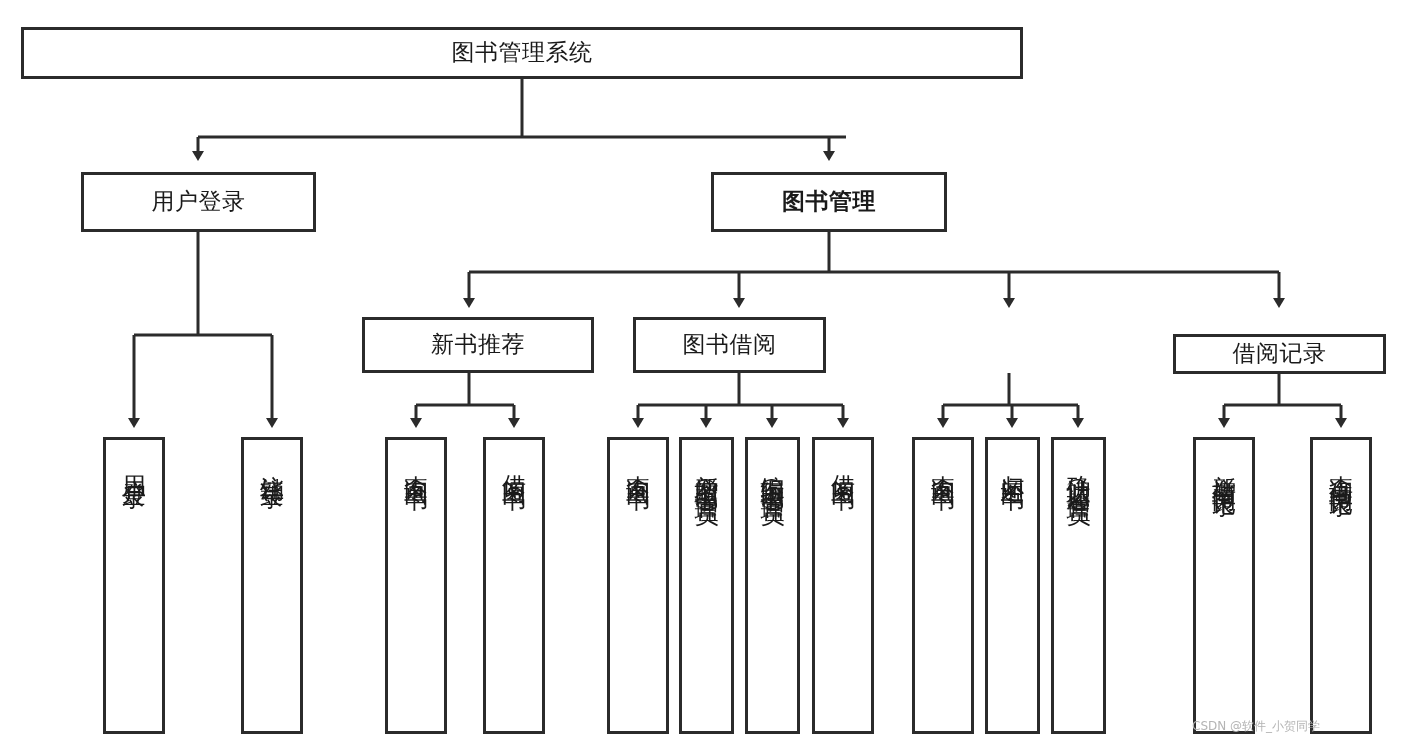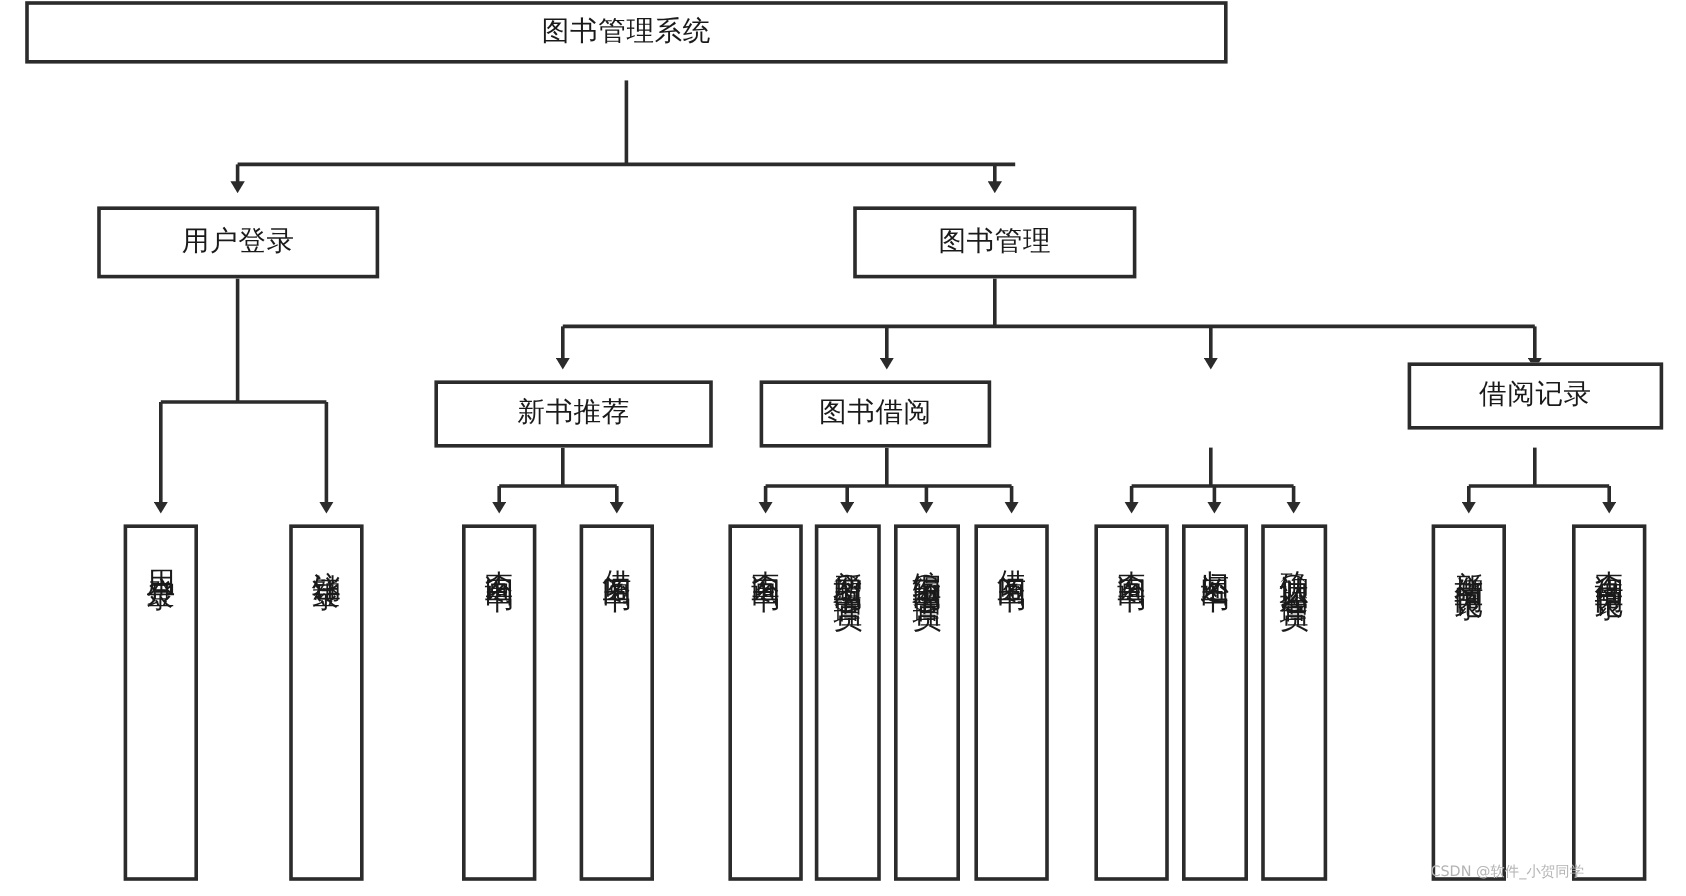--- a/index.html
+++ b/index.html
@@ -118,38 +118,38 @@
       <path d="M1012,405 L1012,419" marker-end="url(#arrow)"></path>
       <path d="M1078,405 L1078,419" marker-end="url(#arrow)"></path>
 
       <path d="M1279,373 L1279,405"></path>
       <path d="M1224,405 L1341,405"></path>
       <path d="M1224,405 L1224,419" marker-end="url(#arrow)"></path>
       <path d="M1341,405 L1341,419" marker-end="url(#arrow)"></path>
     </g>
   </svg>
 
-  <div class="node root h" style="left:21px; top:1px; width:1002px; height:52px;">
+  <div class="node root h" style="left:21px; top:27px; width:1002px; height:52px;">
     <span class="lbl">图书管理系统</span>
   </div>
 
   <div class="node h" style="left:81px; top:172px; width:235px; height:60px;">
     <span class="lbl">用户登录</span>
   </div>
-  <div class="node h" style="left:711px; top:172px; width:236px; height:60px;">
+  <div class="node h" style="left:711px; top:172px; width:236px; height:60px;font-weight:bold;">
     <span class="lbl">图书管理</span>
   </div>
 
   <div class="node h" style="left:362px; top:317px; width:232px; height:56px;">
     <span class="lbl">新书推荐</span>
   </div>
   <div class="node h" style="left:633px; top:317px; width:193px; height:56px;">
     <span class="lbl">图书借阅</span>
   </div>
-  <div class="node h" style="left:1173px; top:302px; width:213px; height:56px;">
+  <div class="node h" style="left:1173px; top:334px; width:213px; height:40px;">
     <span class="lbl">借阅记录</span>
   </div>
 
   <div class="node v" style="left:103px; top:437px; width:62px; height:297px;">
     <span class="lbl">用户登录</span>
   </div>
   <div class="node v" style="left:241px; top:437px; width:62px; height:297px;">
     <span class="lbl">注销登录</span>
   </div>
 

